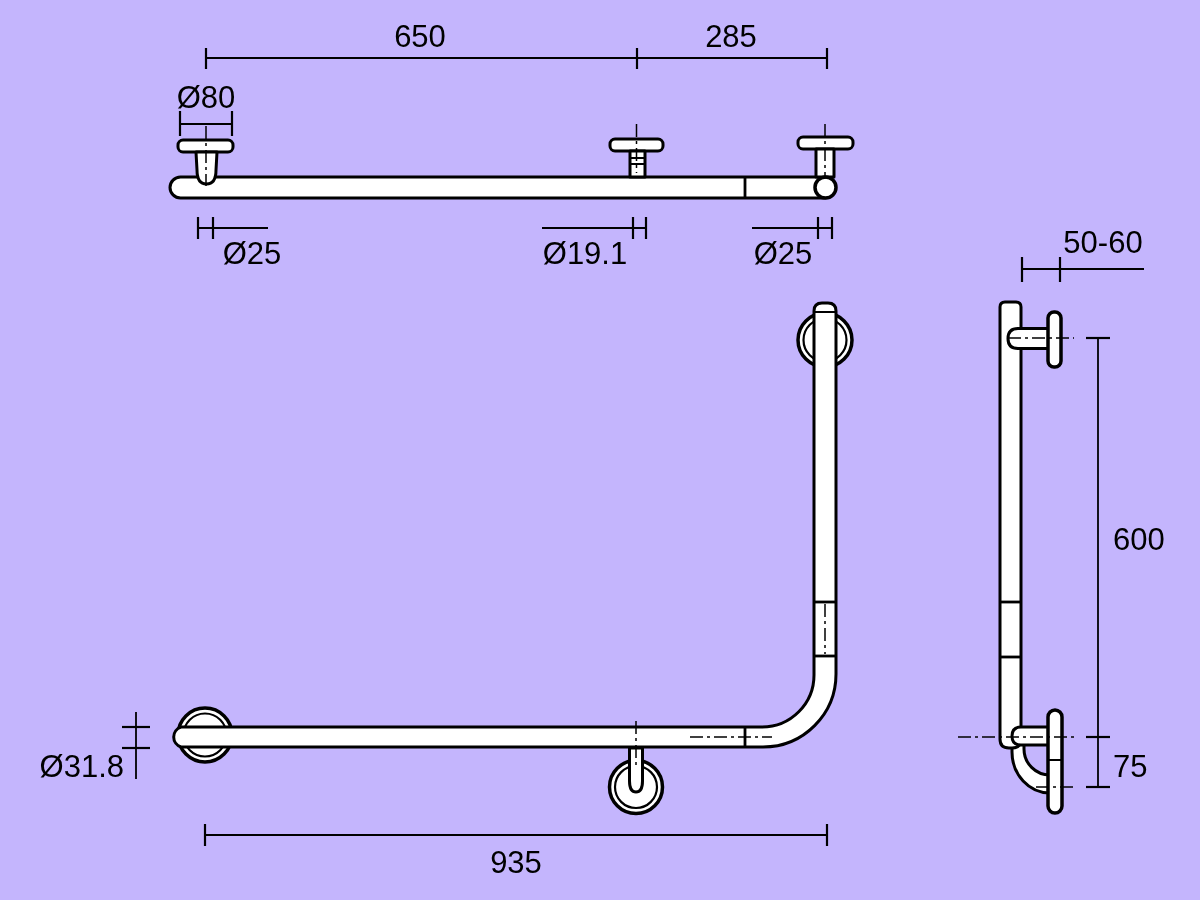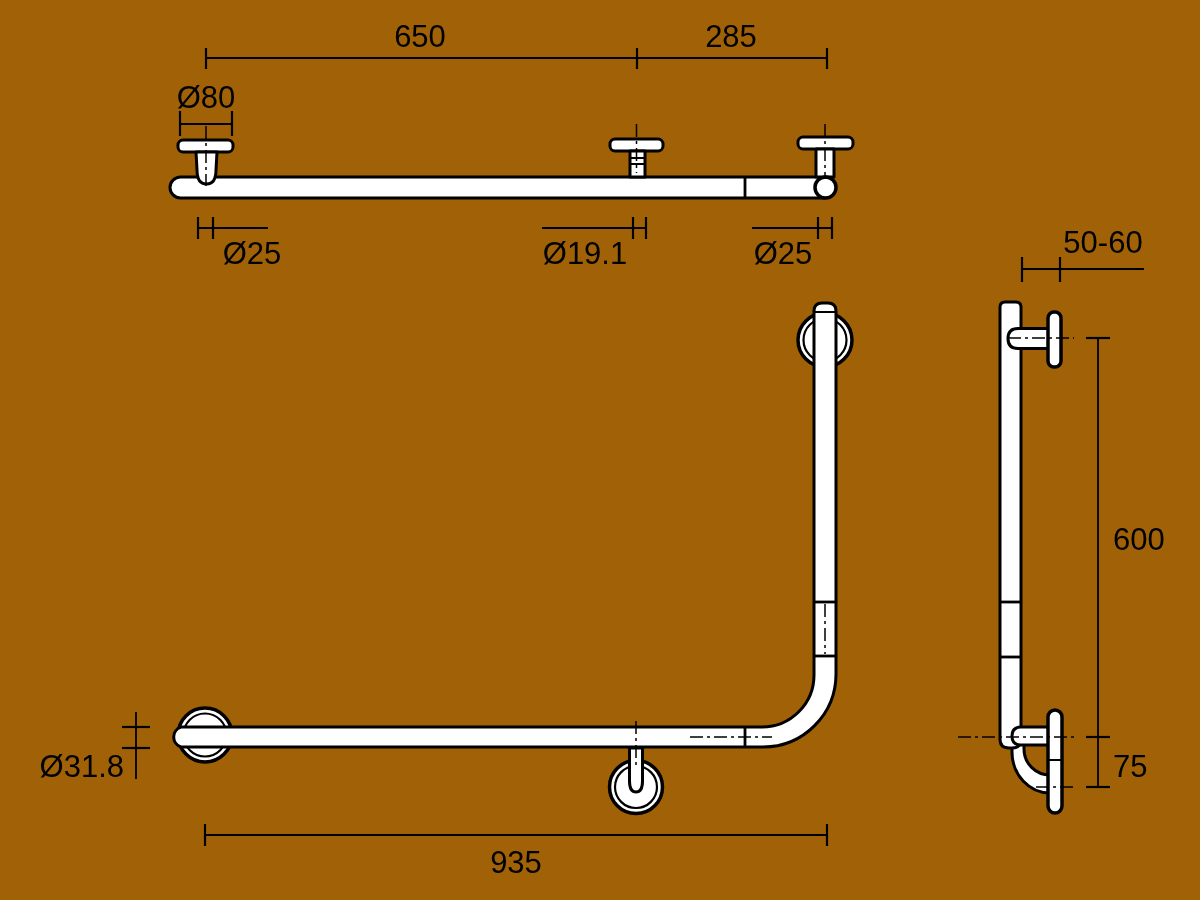--- a/index.html
+++ b/index.html
@@ -1,16 +1,16 @@
 <!DOCTYPE html>
 <html><head>
 <meta charset="utf-8">
 <style>
   html,body{margin:0;padding:0;background:#fff;}
-  #canvas{position:relative;width:1200px;height:900px;background:#a16207;overflow:hidden;}
+  #canvas{position:relative;width:1200px;height:900px;background:#c4b5fd;overflow:hidden;}
   svg{display:block;}
   .outline{fill:#ffffff;stroke:#000000;stroke-width:3;stroke-linejoin:round;}
   .thick{stroke-width:3.5;}
   .ring{fill:none;stroke:#000000;stroke-width:2.2;}
   .dim{fill:none;stroke:#000000;stroke-width:1.8;}
   .tick{stroke:#000000;stroke-width:2.2;}
   .seam{stroke:#000000;stroke-width:2.8;}
   .hairline{stroke:#000000;stroke-width:2;}
   .cl{fill:none;stroke:#000000;stroke-width:1.5;stroke-dasharray:13 4 3 4;}
   .lbl{font-family:"Liberation Sans", sans-serif;font-size:31px;fill:#000;}

